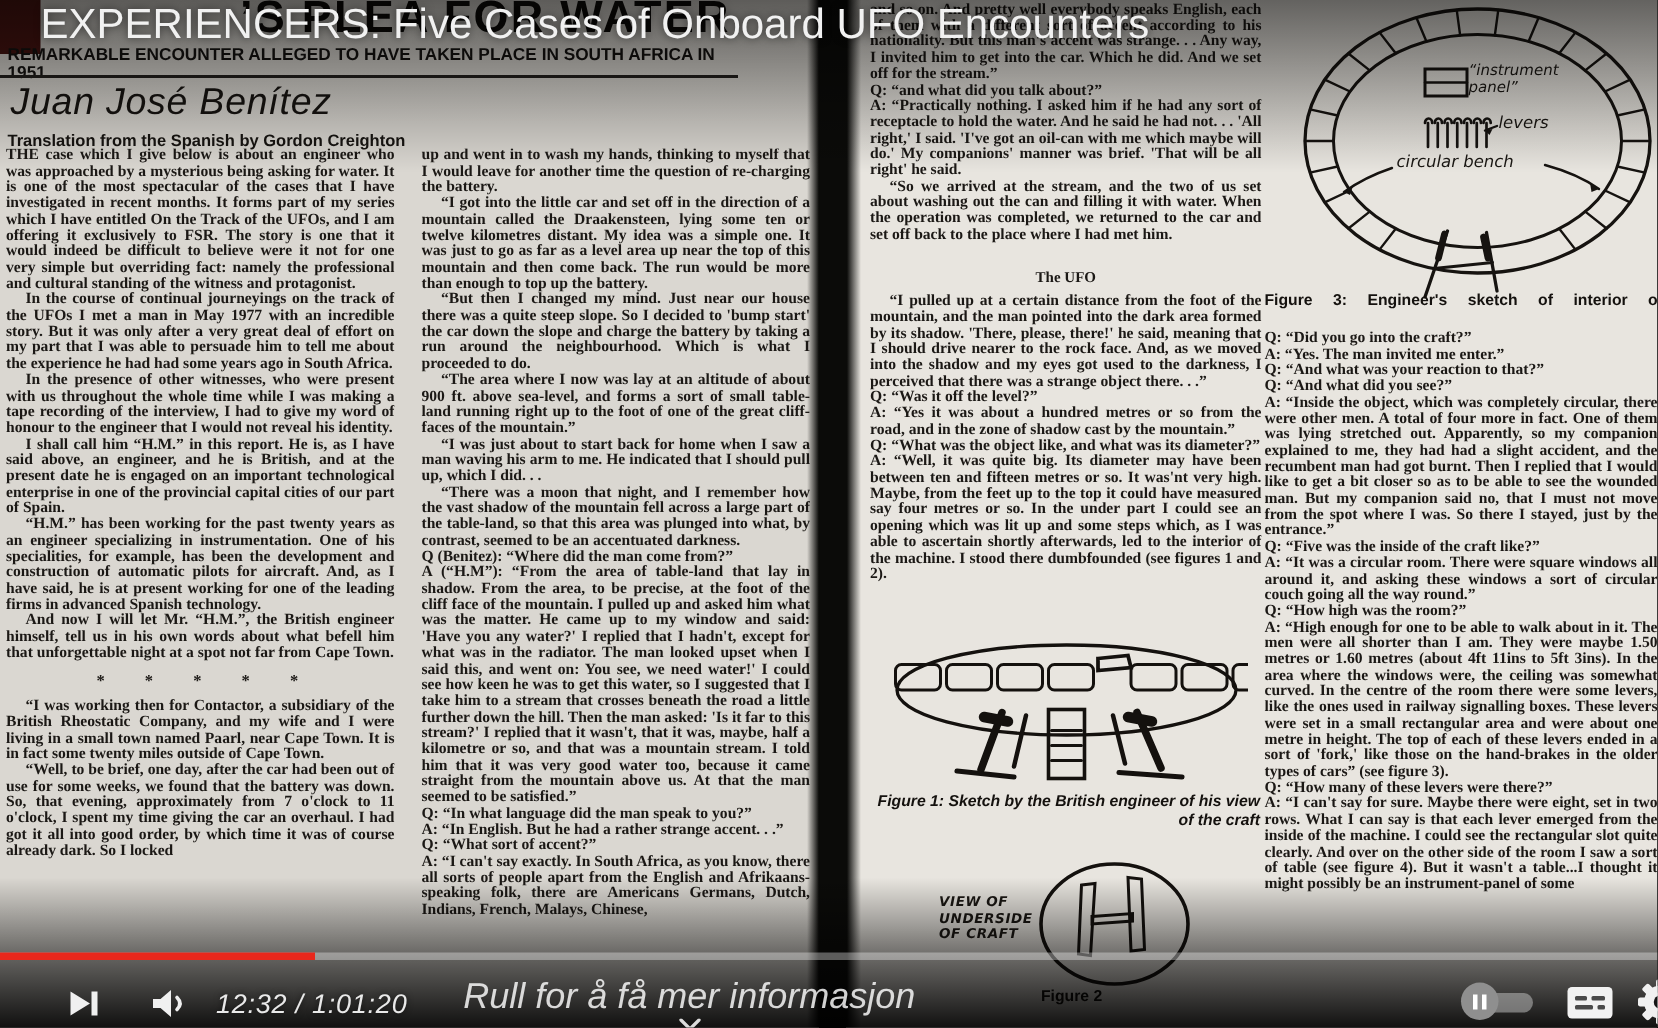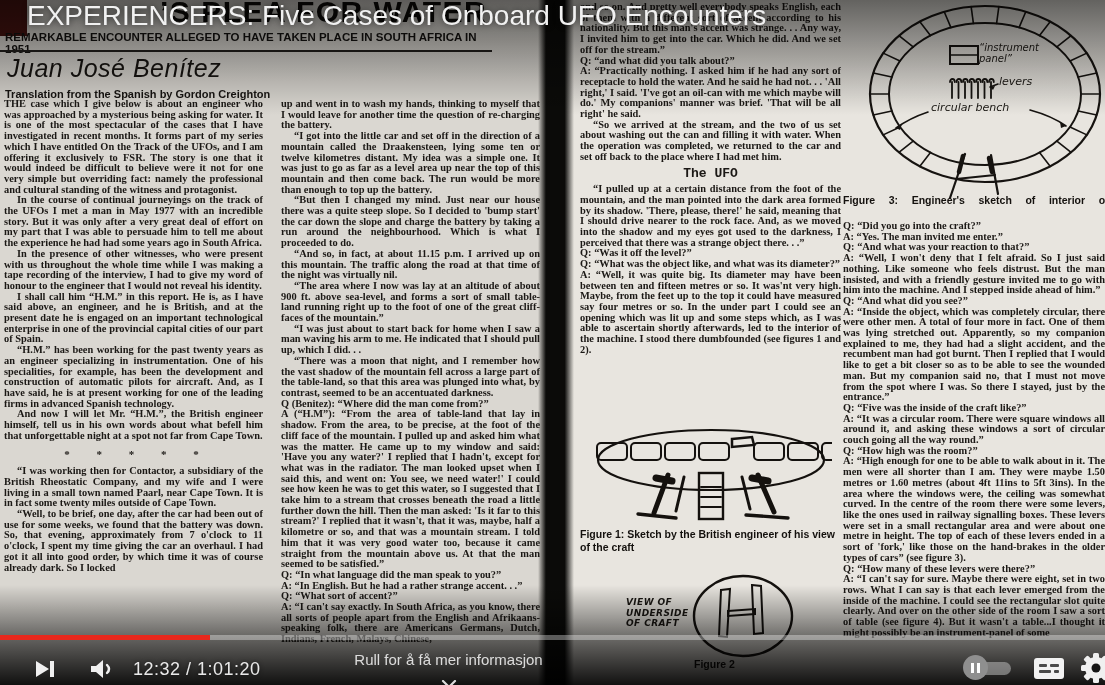--- a/index.html
+++ b/index.html
@@ -32,25 +32,25 @@
       color:#1b1815;font-weight:bold;overflow:hidden;}
   .scan-col p{margin:0;}
   .scan-col p.indent{text-indent:13px;}
   .scan-col p.noindent{text-indent:0;}
   .scan-col p.qa{text-indent:0;}
   #left-col1{left:4px;top:99px;width:259px;height:550px;}
   #left-col2{left:281px;top:99px;width:259px;height:550px;}
   #right-col1{left:580px;top:2px;width:261px;height:413px;}
   #right-col2{left:843px;top:221px;width:262px;height:427px;}
   .stars{ text-align:center;letter-spacing:4px;word-spacing:16px;margin:7px 0 7px 0;font-size:11px;}
-  .ufo-heading{text-align:center;font-weight:bold;font-size:13px;margin:6px 0 5px 0;font-family:Liberation Mono, monospace;}
+  .ufo-heading{text-align:center;font-weight:bold;font-size:10px;margin:18px 0 5px 0;}
 
   .fig-caption{position:absolute;z-index:2;font-family:"Liberation Sans",sans-serif;
       font-weight:bold;font-size:10.5px;color:#14110e;line-height:12.5px;}
-  #fig1-caption{left:580px;top:528px;width:260px;text-align:left;}
+  #fig1-caption{left:580px;top:528px;width:260px;text-align:right;font-style:italic;}
   #fig2-caption{left:694px;top:658px;}
   #fig3-caption{left:843px;top:194px;width:302px;text-align:justify;text-align-last:justify;}
 
   .sketch{position:absolute;z-index:2;}
   .hand-label{position:absolute;z-index:3;font-family:"DejaVu Sans",sans-serif;font-style:italic;
       color:#1a1713;}
   #fig2-label{left:626px;top:597px;font-size:9px;font-weight:bold;line-height:10.5px;letter-spacing:.4px;}
   #fig3-label-panel{left:979px;top:42px;font-size:10px;line-height:11px;width:80px;}
   #fig3-label-levers{left:999px;top:75px;font-size:11px;}
   #fig3-label-bench{left:931px;top:101px;font-size:11px;}
@@ -60,28 +60,28 @@
       background:linear-gradient(180deg,rgba(0,0,0,.55) 0%,rgba(0,0,0,.25) 55%,rgba(0,0,0,0) 100%);pointer-events:none;}
   .video-title{position:absolute;left:10px;top:0px;z-index:6;font-family:"Liberation Sans",sans-serif;
       font-size:28px;font-weight:normal;color:#f1f1f1;text-shadow:0 0 6px rgba(0,0,0,.6);white-space:nowrap;margin-left:17px;}
   .bottom-grad{position:absolute;left:0;bottom:0;width:1105px;height:100px;z-index:5;
       background:linear-gradient(0deg,rgba(0,0,0,.92) 0%,rgba(0,0,0,.55) 45%,rgba(0,0,0,0) 100%);pointer-events:none;}
 
   .progress-track{position:absolute;left:0;top:635px;width:1105px;height:5px;
       background:rgba(255,255,255,.35);z-index:6;}
   .progress-played{position:absolute;left:0;top:0;height:5px;background:#e8271c;}
 
-  .controls{position:absolute;left:0;top:648px;width:897px;height:37px;z-index:7;}
+  .controls{position:absolute;left:11px;top:648px;width:897px;height:37px;z-index:7;font-style:italic;}
   .ctrl-btn{position:absolute;cursor:pointer;}
   #btn-next{left:34px;top:10px;width:22px;height:22px;}
   #btn-volume{left:90px;top:11px;width:26px;height:20px;}
   .time-text{position:absolute;left:133px;top:11px;font-family:"Liberation Sans",sans-serif;
       font-size:18px;color:#e9e9e9;letter-spacing:.5px;text-shadow:0 0 4px rgba(0,0,0,.6);}
   .toast{position:absolute;left:50%;top:3px;transform:translateX(-50%);
-      font-family:"Liberation Sans",sans-serif;font-size:15px;color:rgba(255,255,255,.82);white-space:nowrap;}
+      font-family:"Liberation Sans",sans-serif;font-size:24px;color:rgba(255,255,255,.82);white-space:nowrap;}
   #toast-chevron{position:absolute;left:50%;top:27px;transform:translateX(-50%);width:16px;height:9px;}
 
   #autoplay-toggle{left:963px;top:7px;width:50px;height:26px;}
   #autoplay-toggle .pill{position:absolute;left:4px;top:7px;width:44px;height:13px;border-radius:7px;
       background:rgba(200,200,200,.5);}
   #autoplay-toggle .thumb{position:absolute;left:0px;top:0px;width:25px;height:25px;border-radius:50%;
       background:#8f8f8f;display:flex;align-items:center;justify-content:center;gap:3px;}
   #autoplay-toggle .bar{width:3px;height:10px;background:#fff;}
   #btn-subtitles{left:1034px;top:10px;width:30px;height:21px;background:#f2f2f2;border-radius:3px;}
   #btn-subtitles .dash{position:absolute;background:#4a4a4a;height:3px;border-radius:1px;}
@@ -118,21 +118,20 @@
         <p class="indent">“I was working then for Contactor, a subsidiary of the British Rheostatic Company, and my wife and I were living in a small town named Paarl, near Cape Town. It is in fact some twenty miles outside of Cape Town.</p>
         <p class="indent">“Well, to be brief, one day, after the car had been out of use for some weeks, we found that the battery was down. So, that evening, approximately from 7 o'clock to 11 o'clock, I spent my time giving the car an overhaul. I had got it all into good order, by which time it was of course already dark. So I locked</p>
       </div>
   </div>
 
   <div class="scan-col" id="left-col2">
     <div>
         <p class="noindent">up and went in to wash my hands, thinking to myself that I would leave for another time the question of re-charging the battery.</p>
         <p class="indent">“I got into the little car and set off in the direction of a mountain called the Draakensteen, lying some ten or twelve kilometres distant. My idea was a simple one. It was just to go as far as a level area up near the top of this mountain and then come back. The run would be more than enough to top up the battery.</p>
         <p class="indent">“But then I changed my mind. Just near our house there was a quite steep slope. So I decided to 'bump start' the car down the slope and charge the battery by taking a run around the neighbourhood. Which is what I proceeded to do.</p>
-        <p class="indent">“And so, in fact, at about 11.15 p.m. I arrived up on this mountain. The traffic along the road at that time of the night was virtually nil.</p>
         <p class="indent">“The area where I now was lay at an altitude of about 900 ft. above sea-level, and forms a sort of small table-land running right up to the foot of one of the great cliff-faces of the mountain.”</p>
         <p class="indent">“I was just about to start back for home when I saw a man waving his arm to me. He indicated that I should pull up, which I did. . .</p>
         <p class="indent">“There was a moon that night, and I remember how the vast shadow of the mountain fell across a large part of the table-land, so that this area was plunged into what, by contrast, seemed to be an accentuated darkness.</p>
         <p class="qa">Q (Benitez): “Where did the man come from?”</p>
         <p class="qa">A (“H.M”): “From the area of table-land that lay in shadow. From the area, to be precise, at the foot of the cliff face of the mountain. I pulled up and asked him what was the matter. He came up to my window and said: 'Have you any water?' I replied that I hadn't, except for what was in the radiator. The man looked upset when I said this, and went on: You see, we need water!' I could see how keen he was to get this water, so I suggested that I take him to a stream that crosses beneath the road a little further down the hill. Then the man asked: 'Is it far to this stream?' I replied that it wasn't, that it was, maybe, half a kilometre or so, and that was a mountain stream. I told him that it was very good water too, because it came straight from the mountain above us. At that the man seemed to be satisfied.”</p>
         <p class="qa">Q: “In what language did the man speak to you?”</p>
         <p class="qa">A: “In English. But he had a rather strange accent. . .”</p>
         <p class="qa">Q: “What sort of accent?”</p>
         <p class="qa">A: “I can't say exactly. In South Africa, as you know, there all sorts of people apart from the English and Afrikaans-speaking folk, there are Americans Germans, Dutch, Indians, French, Malays, Chinese,</p>
       </div>
@@ -142,31 +141,31 @@
     <div>
         <p class="noindent">and so on. And pretty well everybody speaks English, each of them with a different sort of accent according to his nationality. But this man's accent was strange. . . Any way, I invited him to get into the car. Which he did. And we set off for the stream.”</p>
         <p class="qa">Q: “and what did you talk about?”</p>
         <p class="qa">A: “Practically nothing. I asked him if he had any sort of receptacle to hold the water. And he said he had not. . . 'All right,' I said. 'I've got an oil-can with me which maybe will do.' My companions' manner was brief. 'That will be all right' he said.</p>
         <p class="indent">“So we arrived at the stream, and the two of us set about washing out the can and filling it with water. When the operation was completed, we returned to the car and set off back to the place where I had met him.</p>
       </div>
     <div class="ufo-heading">The UFO</div>
     <div>
         <p class="indent">“I pulled up at a certain distance from the foot of the mountain, and the man pointed into the dark area formed by its shadow. 'There, please, there!' he said, meaning that I should drive nearer to the rock face. And, as we moved into the shadow and my eyes got used to the darkness, I perceived that there was a strange object there. . .”</p>
         <p class="qa">Q: “Was it off the level?”</p>
+        <p class="qa">A: “Yes it was about a hundred metres or so from the road, and in the zone of shadow cast by the mountain.”</p>
         <p class="qa">Q: “What was the object like, and what was its diameter?”</p>
         <p class="qa">A: “Well, it was quite big. Its diameter may have been between ten and fifteen metres or so. It was'nt very high. Maybe, from the feet up to the top it could have measured say four metres or so. In the under part I could see an opening which was lit up and some steps which, as I was able to ascertain shortly afterwards, led to the interior of the machine. I stood there dumbfounded (see figures 1 and 2).</p>
       </div>
   </div>
 
   <div class="scan-col" id="right-col2">
     <div>
         <p class="qa">Q: “Did you go into the craft?”</p>
         <p class="qa">A: “Yes. The man invited me enter.”</p>
         <p class="qa">Q: “And what was your reaction to that?”</p>
-        <p class="qa">A: “Well, I won't deny that I felt afraid. So I just said nothing. Like someone who feels distrust. But the man insisted, and with a friendly gesture invited me to go with him into the machine. And I stepped inside ahead of him.”</p>
         <p class="qa">Q: “And what did you see?”</p>
         <p class="qa">A: “Inside the object, which was completely circular, there were other men. A total of four more in fact. One of them was lying stretched out. Apparently, so my companion explained to me, they had had a slight accident, and the recumbent man had got burnt. Then I replied that I would like to get a bit closer so as to be able to see the wounded man. But my companion said no, that I must not move from the spot where I was. So there I stayed, just by the entrance.”</p>
         <p class="qa">Q: “Five was the inside of the craft like?”</p>
         <p class="qa">A: “It was a circular room. There were square windows all around it, and asking these windows a sort of circular couch going all the way round.”</p>
         <p class="qa">Q: “How high was the room?”</p>
         <p class="qa">A: “High enough for one to be able to walk about in it. The men were all shorter than I am. They were maybe 1.50 metres or 1.60 metres (about 4ft 11ins to 5ft 3ins). In the area where the windows were, the ceiling was somewhat curved. In the centre of the room there were some levers, like the ones used in railway signalling boxes. These levers were set in a small rectangular area and were about one metre in height. The top of each of these levers ended in a sort of 'fork,' like those on the hand-brakes in the older types of cars” (see figure 3).</p>
         <p class="qa">Q: “How many of these levers were there?”</p>
         <p class="qa">A: “I can't say for sure. Maybe there were eight, set in two rows. What I can say is that each lever emerged from the inside of the machine. I could see the rectangular slot quite clearly. And over on the other side of the room I saw a sort of table (see figure 4). But it wasn't a table...I thought it might possibly be an instrument-panel of some</p>
       </div>
   </div>

